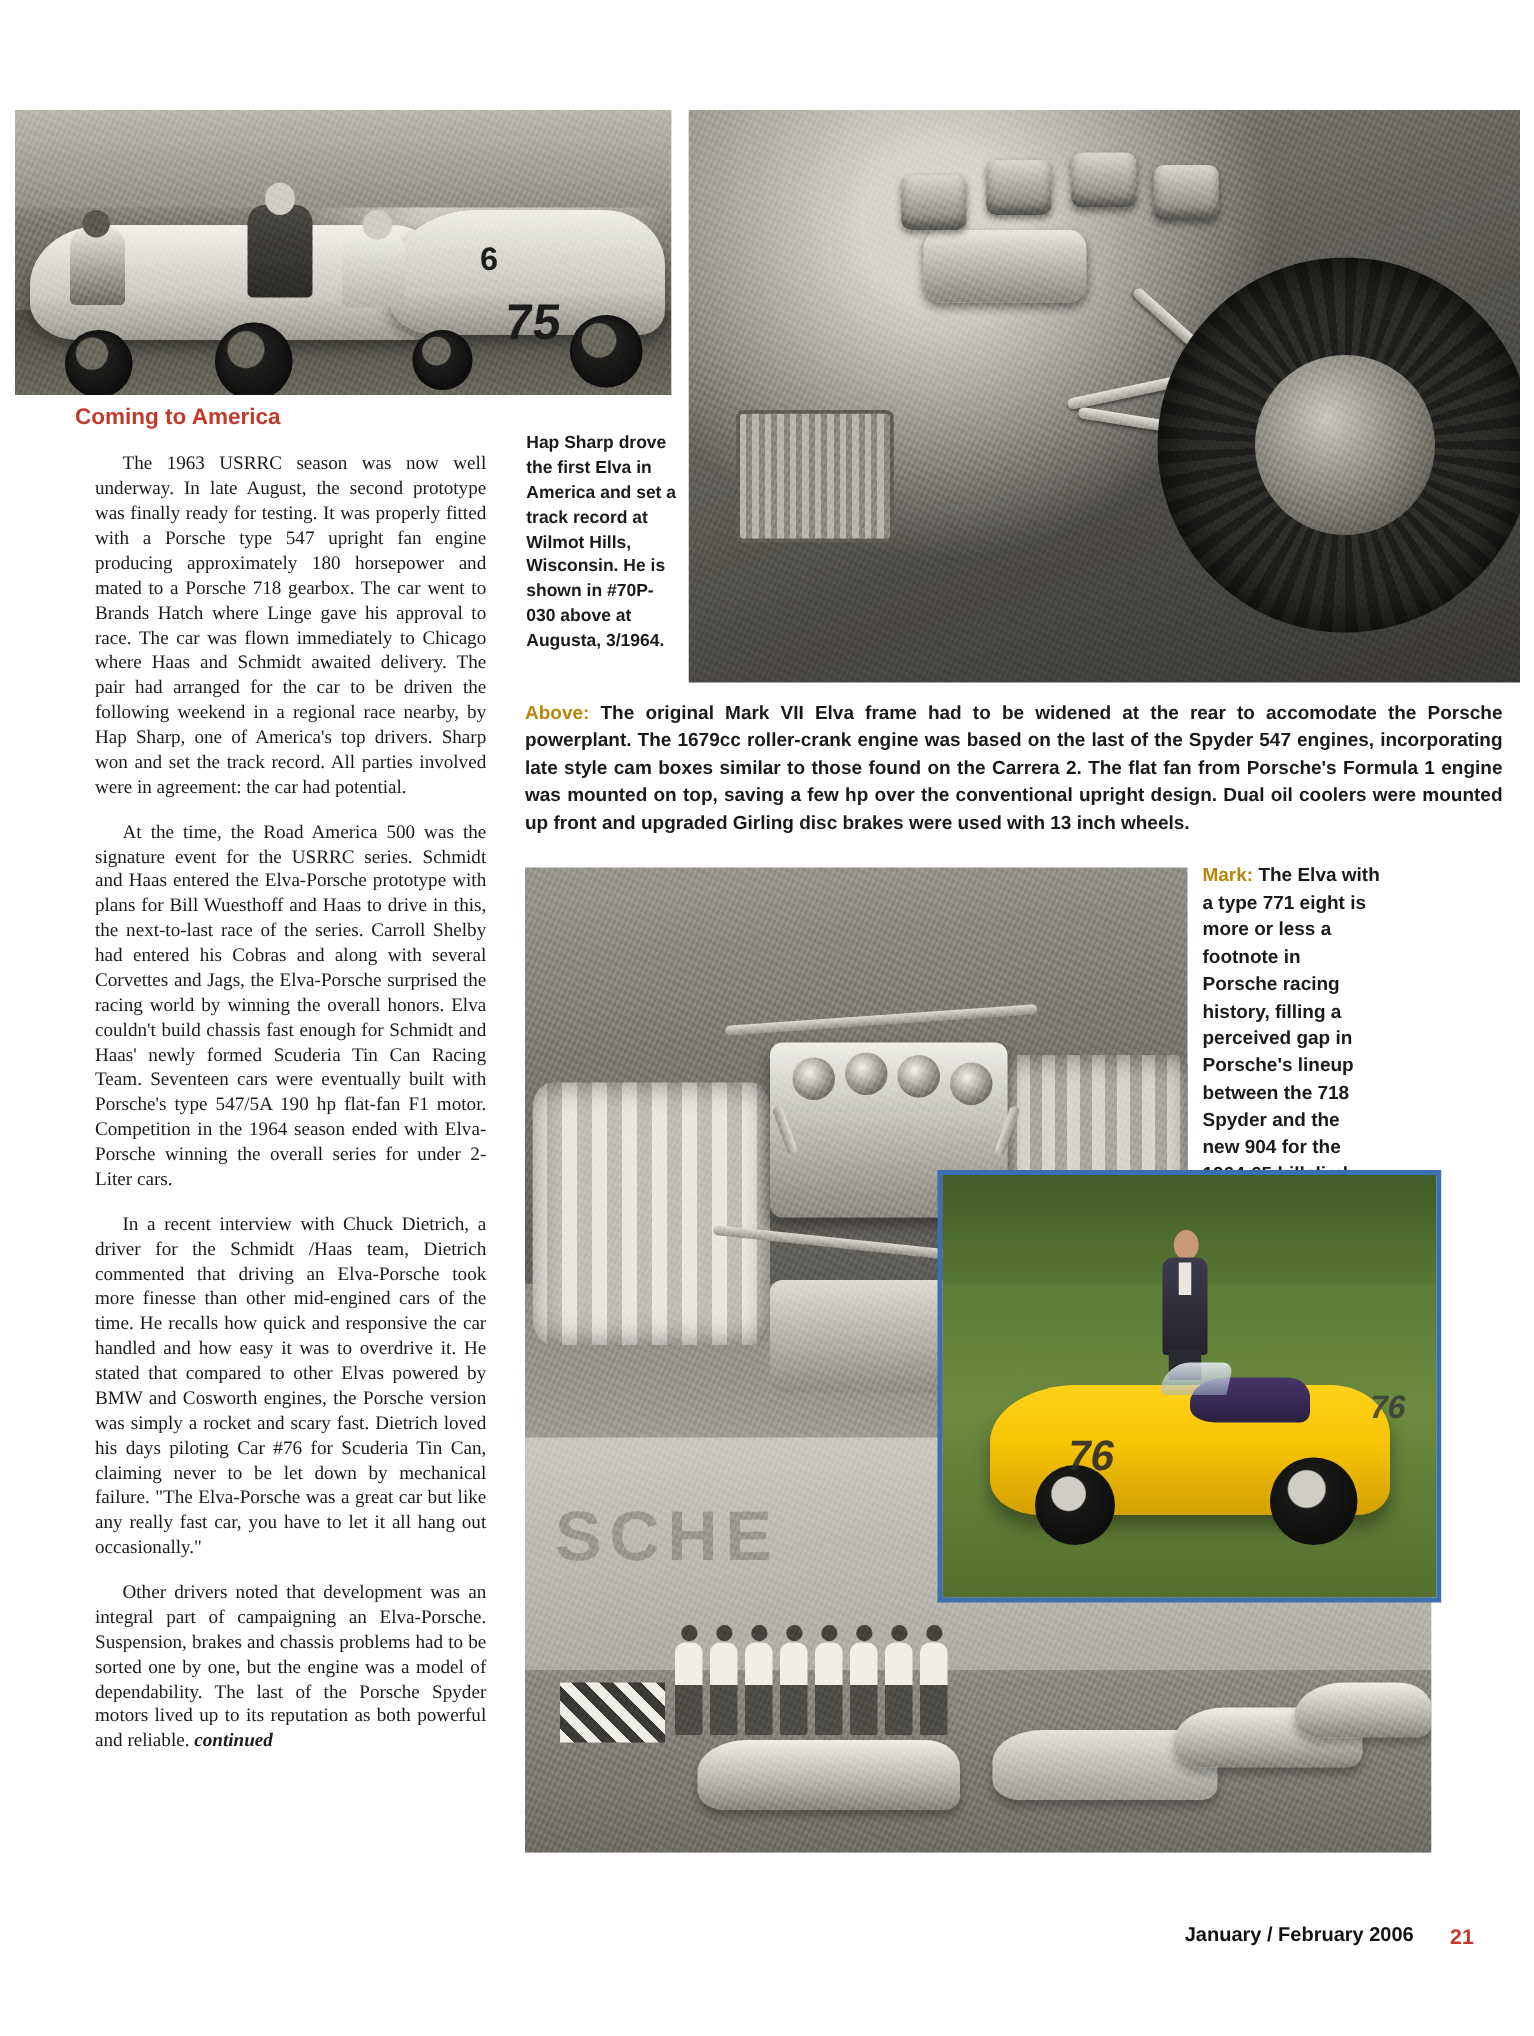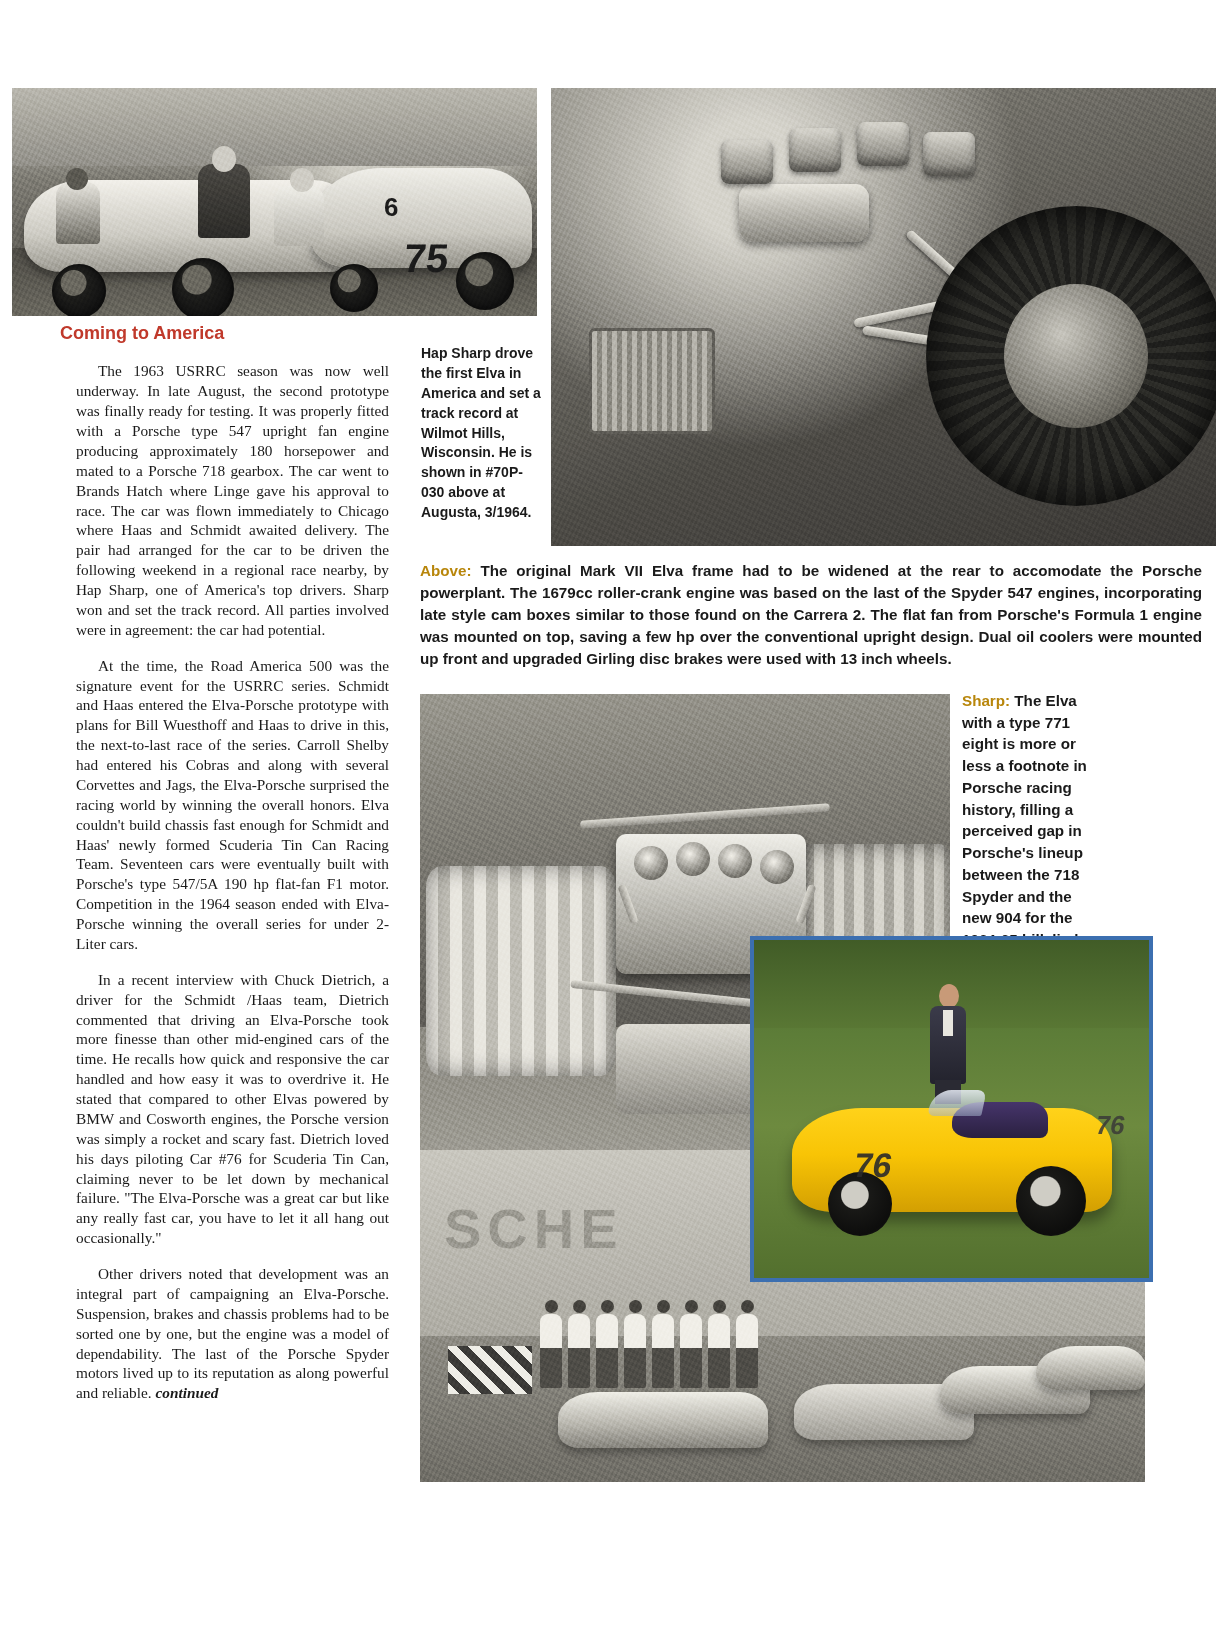--- a/index.html
+++ b/index.html
@@ -406,21 +406,21 @@
 
     <div class="tire"></div>
     <div class="grain"></div>
   </div>
 
   <div class="col-main">
     <h2 class="section-head">Coming to America</h2>
     <p>The 1963 USRRC season was now well underway. In late August, the second prototype was finally ready for testing. It was properly fitted with a Porsche type 547 upright fan engine producing approximately 180 horsepower and mated to a Porsche 718 gearbox. The car went to Brands Hatch where Linge gave his approval to race. The car was flown immediately to Chicago where Haas and Schmidt awaited delivery. The pair had arranged for the car to be driven the following weekend in a regional race nearby, by Hap Sharp, one of America's top drivers. Sharp won and set the track record. All parties involved were in agreement: the car had potential.</p>
     <p>At the time, the Road America 500 was the signature event for the USRRC series. Schmidt and Haas entered the Elva-Porsche prototype with plans for Bill Wuesthoff and Haas to drive in this, the next-to-last race of the series. Carroll Shelby had entered his Cobras and along with several Corvettes and Jags, the Elva-Porsche surprised the racing world by winning the overall honors. Elva couldn't build chassis fast enough for Schmidt and Haas' newly formed Scuderia Tin Can Racing Team. Seventeen cars were eventually built with Porsche's type 547/5A 190 hp flat-fan F1 motor. Competition in the 1964 season ended with Elva-Porsche winning the overall series for under 2-Liter cars.</p>
     <p>In a recent interview with Chuck Dietrich, a driver for the Schmidt /Haas team, Dietrich commented that driving an Elva-Porsche took more finesse than other mid-engined cars of the time. He recalls how quick and responsive the car handled and how easy it was to overdrive it. He stated that compared to other Elvas powered by BMW and Cosworth engines, the Porsche version was simply a rocket and scary fast. Dietrich loved his days piloting Car #76 for Scuderia Tin Can, claiming never to be let down by mechanical failure. "The Elva-Porsche was a great car but like any really fast car, you have to let it all hang out occasionally."</p>
-    <p><span>Other drivers noted that development was an integral part of campaigning an Elva-Porsche. Suspension, brakes and chassis problems had to be sorted one by one, but the engine was a model of dependability. The last of the Porsche Spyder motors lived up to its reputation as along powerful and reliable.</span> <span class="cont">continued</span></p>
+    <p><span>Other drivers noted that development was an integral part of campaigning an Elva-Porsche. Suspension, brakes and chassis problems had to be sorted one by one, but the engine was a model of dependability. The last of the Porsche Spyder motors lived up to its reputation as both powerful and reliable.</span> <span class="cont">continued</span></p>
   </div>
 
   <div class="col-sidebar">Hap Sharp drove the first Elva in America and set a track record at Wilmot Hills, Wisconsin. He is shown in #70P-030 above at Augusta, 3/1964.</div>
 
   <div class="cap-above">
     <span class="cap-lead">Above:</span><span> The original Mark VII Elva frame had to be widened at the rear to accomodate the Porsche powerplant. The 1679cc roller-crank engine was based on the last of the Spyder 547 engines, incorporating late style cam boxes similar to those found on the Carrera 2. The flat fan from Porsche's Formula 1 engine was mounted on top, saving a few hp over the conventional upright design. Dual oil coolers were mounted up front and upgraded Girling disc brakes were used with 13 inch wheels.</span>
   </div>
 
   <div class="photo" id="photo-rear">
     <div class="floor"></div>
@@ -433,21 +433,21 @@
     <div class="trumpet" style="left:340px; top:156px;"></div>
     <div class="brace" style="left:160px; top:118px; width:250px; transform:rotate(-4deg);"></div>
     <div class="brace" style="left:150px; top:300px; width:270px; transform:rotate(6deg);"></div>
     <div class="brace" style="left:188px; top:206px; width:40px; transform:rotate(70deg);"></div>
     <div class="brace" style="left:366px; top:206px; width:40px; transform:rotate(-70deg);"></div>
     <div style="position:absolute; left:196px; top:330px; width:170px; height:90px; background:linear-gradient(180deg,#dddbd3,#8f8d86); border-radius:10px;"></div>
     <div class="grain"></div>
   </div>
 
   <div class="cap-left">
-    <span class="cap-lead">Sharp:</span><span> The Elva with a type 771 eight is more or less a footnote in Porsche racing history, filling a perceived gap in Porsche's lineup between the 718 Spyder and the new 904 for the 1964-65 hillclimb season.</span>
+    <span class="cap-lead">Mark:</span><span> The Elva with a type 771 eight is more or less a footnote in Porsche racing history, filling a perceived gap in Porsche's lineup between the 718 Spyder and the new 904 for the 1964-65 hillclimb season.</span>
   </div>
 
   <div class="photo" id="photo-team">
     <div class="wall"></div>
     <div class="walltext">SCHE</div>
     <div class="lot"></div>
 
     <div class="teamrow">
       <div class="tp"></div>
       <div class="tp"></div>
@@ -478,14 +478,18 @@
     <div class="car"></div>
     <div class="cockpit"></div>
     <div class="windscreen"></div>
     <div class="w1"></div>
     <div class="w2"></div>
     <div class="num76">76</div>
     <div class="num76b">76</div>
   </div>
 
 
+  <div class="footer">
+    <div class="issue">January / February 2006</div>
+    <div class="pageno">21</div>
+  </div>
 
 </div>
 
 </body></html>

